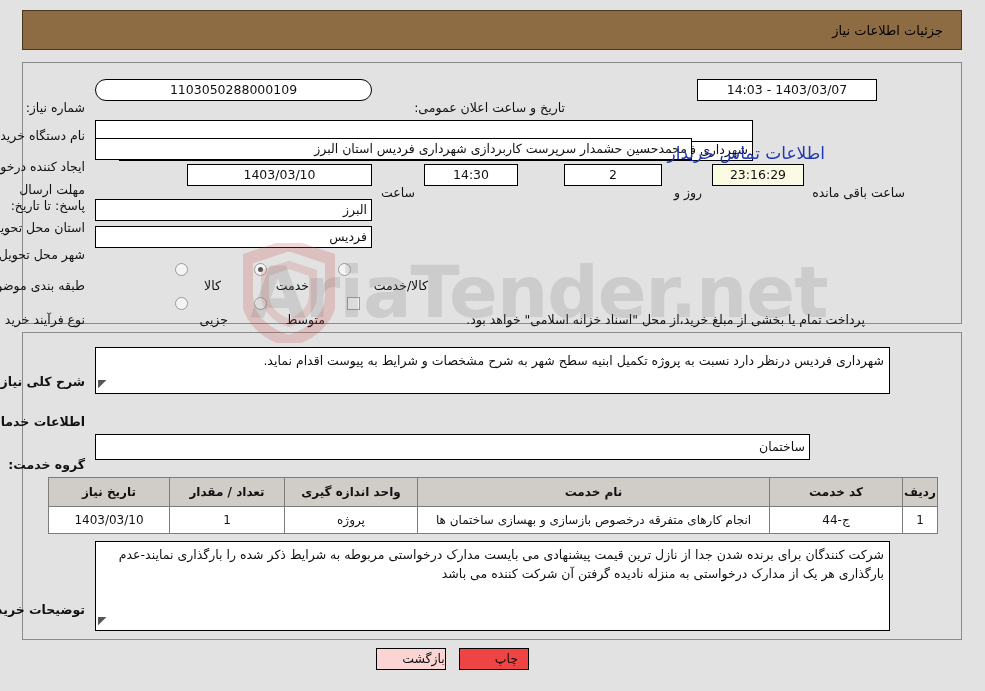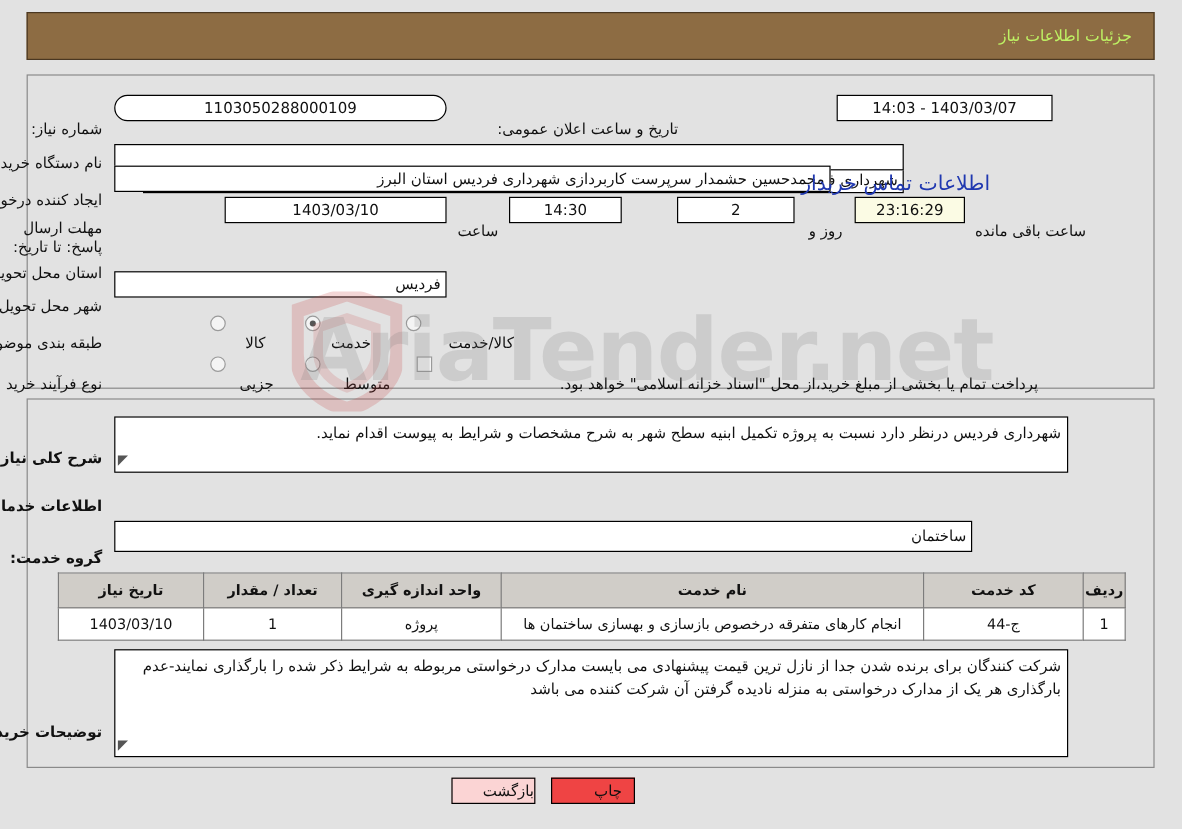--- a/index.html
+++ b/index.html
@@ -59,21 +59,21 @@
     color: #ffffff;
     font-size: 13px;
     display: flex;
     align-items: center;
     justify-content: flex-start;
     padding-right: 0;
   }
   .header-title {
     position: absolute;
     right: 18px;
-    color: #bef264;
+    color: #000000;
     font-size: 13px;
   }
 
   
   .panel {
     position: absolute;
     background: #e2e2e2;
     border: 1px solid #8a8a8a;
     box-sizing: border-box;
   }
@@ -236,20 +236,21 @@
   <span class="lbl" style="right:900px; top:166px; width:92px; white-space:normal; text-align:right;">مهلت ارسال پاسخ: تا تاریخ:</span>
   <span class="fld center" style="right:613px; top:164px; width:185px;">1403/03/10</span>
   <span class="lbl" style="right:570px; top:169px;">ساعت</span>
   <span class="fld center" style="right:467px; top:164px; width:94px;">14:30</span>
   <span class="fld center" style="right:323px; top:164px; width:98px;">2</span>
   <span class="lbl" style="right:283px; top:169px;">روز و</span>
   <span class="fld yellow center" style="right:181px; top:164px; width:92px;">23:16:29</span>
   <span class="lbl" style="right:80px; top:169px;">ساعت باقی مانده</span>
 
   <span class="lbl" style="right:900px; top:204px;">استان محل تحویل:</span>
+  <span class="fld right" style="right:613px; top:199px; width:277px;">البرز</span>
 
   <span class="lbl" style="right:900px; top:231px;">شهر محل تحویل:</span>
   <span class="fld right" style="right:613px; top:226px; width:277px;">فردیس</span>
 
   <span class="lbl" style="right:900px; top:262px;">طبقه بندی موضوعی:</span>
   <span class="radio" style="right:797px; top:263px;"></span>
   <span class="lbl" style="right:764px; top:262px;">کالا</span>
   <span class="radio on" style="right:718px; top:263px;"></span>
   <span class="lbl" style="right:676px; top:262px;">خدمت</span>
   <span class="radio" style="right:634px; top:263px;"></span>

